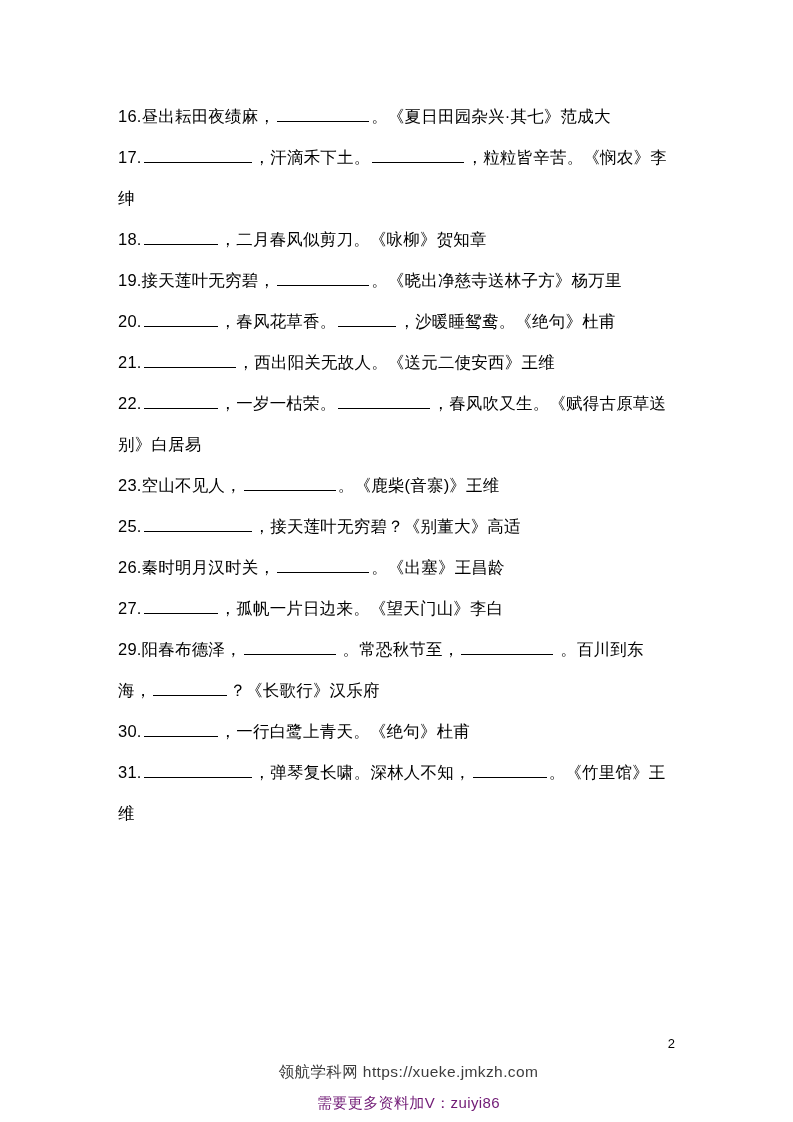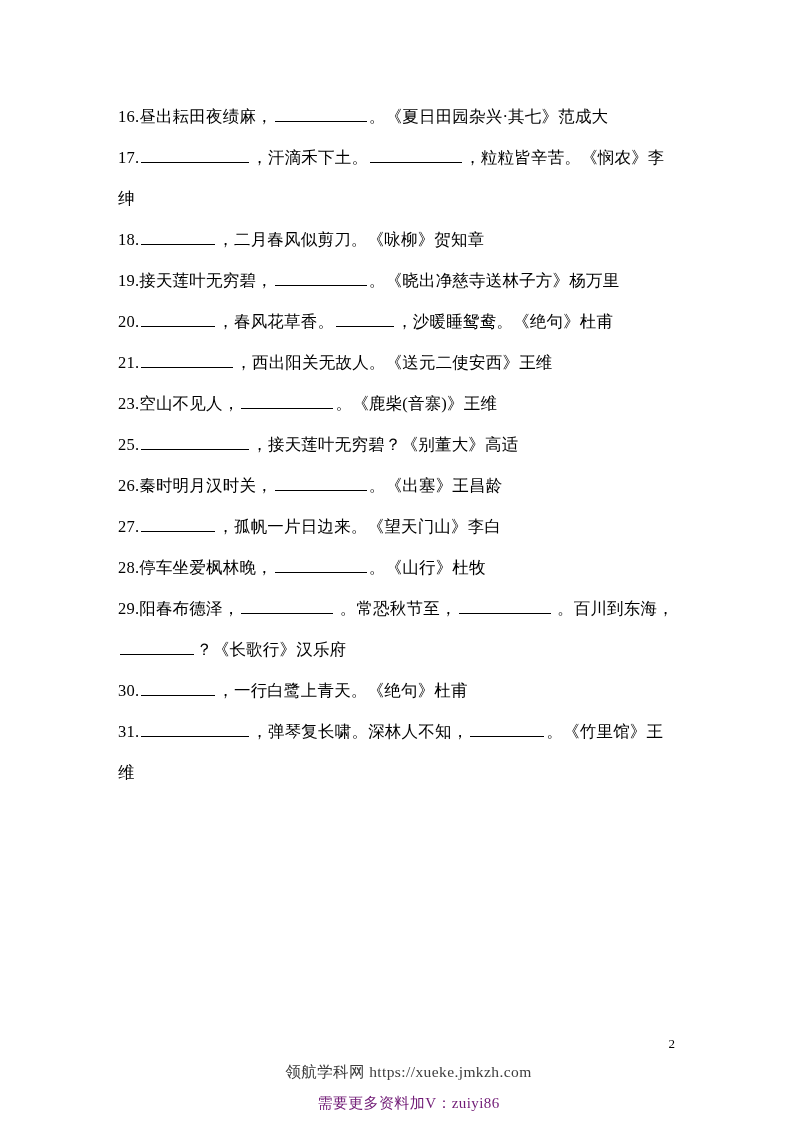--- a/index.html
+++ b/index.html
@@ -16,21 +16,20 @@
     overflow: hidden;
   }
   .page {
     position: absolute;
     top: 0;
     left: 0;
     width: 793px;
     height: 1122px;
     box-sizing: border-box;
     padding: 96px 118px 0 118px;
-    font-family: Liberation Serif, serif;
   }
   .q-list {
     display: block;
   }
   .q {
     font-size: 16.5px;
     line-height: 41px;
     letter-spacing: 0.2px;
     white-space: normal;
     word-break: break-all;
@@ -80,25 +79,25 @@
 <body>
 
 <div class="page">
   <div class="q-list">
       <div class="q"><span>16.昼出耘田夜绩麻，</span><span class="blank b-lg"></span><span>。《夏日田园杂兴·其七》范成大</span></div>
       <div class="q"><span>17.</span><span class="blank b-xl"></span><span>，汗滴禾下土。</span><span class="blank b-lg"></span><span>，粒粒皆辛苦。《悯农》李绅</span></div>
       <div class="q"><span>18.</span><span class="blank b-md"></span><span>，二月春风似剪刀。《咏柳》贺知章</span></div>
       <div class="q"><span>19.接天莲叶无穷碧，</span><span class="blank b-lg"></span><span>。《晓出净慈寺送林子方》杨万里</span></div>
       <div class="q"><span>20.</span><span class="blank b-md"></span><span>，春风花草香。</span><span class="blank b-sm"></span><span>，沙暖睡鸳鸯。《绝句》杜甫</span></div>
       <div class="q"><span>21.</span><span class="blank b-lg"></span><span>，西出阳关无故人。《送元二使安西》王维</span></div>
+      <div class="q"><span>22.</span><span class="blank b-md"></span><span>，一岁一枯荣。</span><span class="blank b-lg"></span><span>，春风吹又生。《赋得古原草送别》白居易</span></div>
       <div class="q"><span>23.空山不见人，</span><span class="blank b-lg"></span><span>。《鹿柴(音寨)》王维</span></div>
       <div class="q"><span>25.</span><span class="blank b-xl"></span><span>，接天莲叶无穷碧？《别董大》高适</span></div>
       <div class="q"><span>26.秦时明月汉时关，</span><span class="blank b-lg"></span><span>。《出塞》王昌龄</span></div>
       <div class="q"><span>27.</span><span class="blank b-md"></span><span>，孤帆一片日边来。《望天门山》李白</span></div>
-      <div class="q"><span>28.停车坐爱枫林晚，</span><span class="blank b-lg"></span><span>。《山行》杜牧</span></div>
       <div class="q"><span>29.阳春布德泽，</span><span class="blank b-lg"></span><span> 。常恐秋节至，</span><span class="blank b-lg"></span><span> 。百川到东海，</span><span class="blank b-md"></span><span>？《长歌行》汉乐府</span></div>
       <div class="q"><span>30.</span><span class="blank b-md"></span><span>，一行白鹭上青天。《绝句》杜甫</span></div>
       <div class="q"><span>31.</span><span class="blank b-xl"></span><span>，弹琴复长啸。深林人不知，</span><span class="blank b-md"></span><span>。《竹里馆》王维</span></div>
     </div>
 
   <div class="page-number">2</div>
   <div class="footer footer-1">领航学科网 https://xueke.jmkzh.com</div>
   <div class="footer footer-2">需要更多资料加V：zuiyi86</div>
 </div>
 

